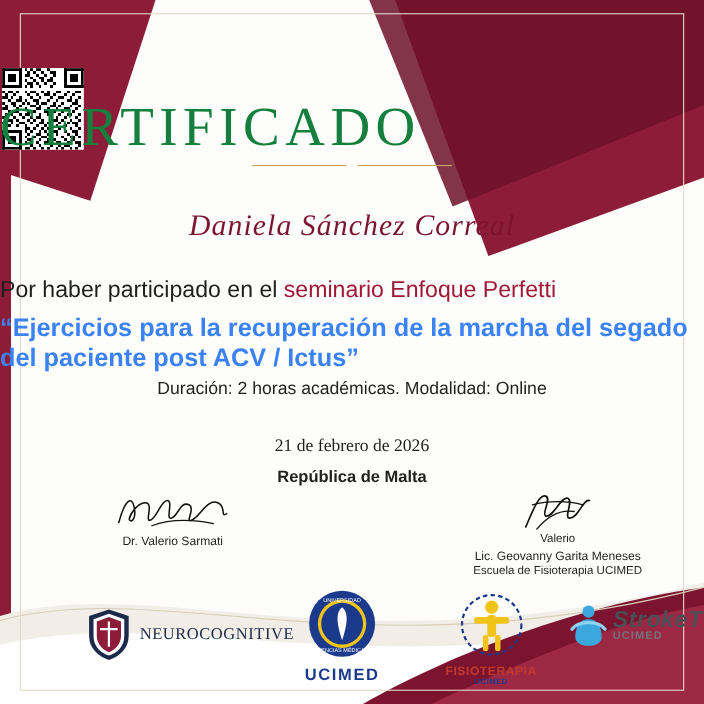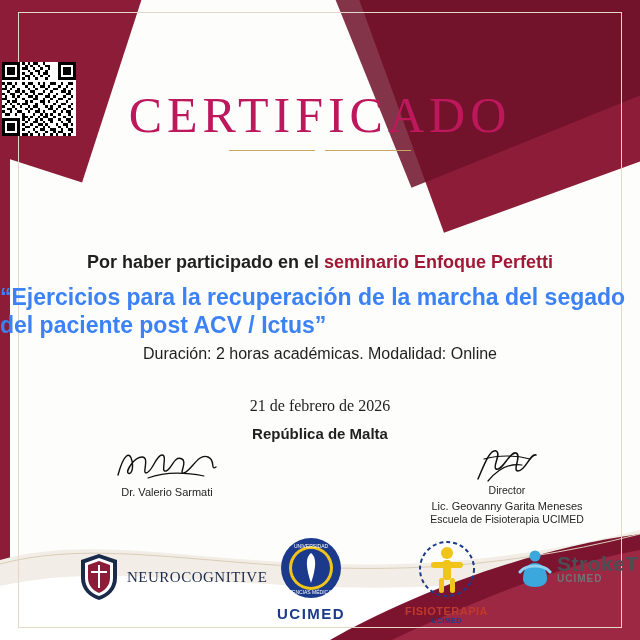--- a/index.html
+++ b/index.html
@@ -85,24 +85,23 @@
     height: 74px;
     background: #ffffff;
   }
 
   
   .title {
     position: absolute;
     top: 86px;
     left: 0;
     right: 0;
-    text-align: center;
     font-size: 50px;
     letter-spacing: 5px;
-    color: #be185d;
+    color: #15803d;
     font-family: "Liberation Serif", serif;
     font-weight: 400;
   }
   .rule-wrap {
     position: absolute;
     top: 150px;
     left: 0;
     right: 0;
     display: flex;
     align-items: center;
@@ -131,23 +130,22 @@
     color: #7a1530;
     font-family: "Liberation Serif", serif;
     font-style: italic;
     letter-spacing: 1px;
   }
   .line-participated {
     position: absolute;
     top: 252px;
     left: 0;
     right: 0;
-    text-align: center;
-    font-size: 18px;
-    font-weight: bold;
+    font-size: 21px;
+    font-weight: normal;
     color: #1f1f1f;
   }
   .line-participated .accent {
     color: #a01835;
   }
   .course-title {
     position: absolute;
     top: 283px;
     left: 0;
     right: 0;
@@ -187,21 +185,21 @@
     font-weight: bold;
     color: #1f1f1f;
   }
 
   
   .sig {
     position: absolute;
     width: 230px;
     text-align: center;
   }
-  .sig.left { left: 18px; top: 443px; padding-left: 34px; }
+  .sig.left { left: 8px; top: 443px; padding-left: 34px; }
   .sig.right { left: 392px; top: 443px; }
   .sig-mark {
     height: 40px;
     display: flex;
     align-items: flex-end;
     justify-content: center;
   }
   .sig-name {
     font-size: 11px;
     color: #1f1f1f;
@@ -258,20 +256,21 @@
     letter-spacing: .5px;
   }
   .logo-stroke { left: 518px; bottom: 40px; }
   .stroke-row { display: flex; align-items: center; gap: 5px; }
   .stroke-text { text-align: left; line-height: 1; }
   .stroke-l1 {
     font-size: 21px;
     font-weight: bold;
     color: #4a4f55;
     letter-spacing: .5px;
+    font-style: italic;
   }
   .stroke-l2 {
     font-size: 10px;
     font-weight: bold;
     color: #6f7478;
     letter-spacing: 1px;
   }
 </style>
 </head>
 <body>
@@ -514,20 +513,21 @@
     </svg>
   </div>
 
   <div class="title">CERTIFICADO</div>
 
   <div class="rule-wrap">
     <div class="rule"></div>
     <div class="rule"></div>
   </div>
 
+  <div class="recipient">Daniela Sánchez Correal</div>
 
   <div class="line-participated">
     <span>Por haber participado en el </span><span class="accent">seminario Enfoque Perfetti</span>
   </div>
 
   <div class="course-title">
     <div>“Ejercicios para la recuperación de la marcha del segado</div>
     <div>del paciente post ACV / Ictus”</div>
   </div>
 
@@ -546,21 +546,21 @@
   </div>
 
   <div class="sig right">
     <div class="sig-mark">
       <svg width="86" height="38" viewBox="0 0 86 38" xmlns="http://www.w3.org/2000/svg">
         <path d="M14,34 C20,20 26,4 32,6 C38,8 28,22 32,24 C38,27 46,6 52,8 C58,10 48,26 54,26 C62,26 66,8 72,10" fill="none" stroke="#101010" stroke-width="1.5" stroke-linecap="round"></path>
         <path d="M20,14 C34,10 52,10 66,14" fill="none" stroke="#101010" stroke-width="1.2" stroke-linecap="round"></path>
         <path d="M24,36 C34,24 46,18 58,20" fill="none" stroke="#101010" stroke-width="1.2" stroke-linecap="round"></path>
       </svg>
     </div>
-    <div class="sig-role">Director</div>
+    <div class="sig-role">Valerio</div>
     <div class="sig-name">Lic. Geovanny Garita Meneses</div>
     <div class="sig-role">Escuela de Fisioterapia UCIMED</div>
   </div>
 
   <div class="logos">
 
     <div class="logo logo-na">
       <div class="na-row">
         <svg width="42" height="50" viewBox="0 0 42 50" xmlns="http://www.w3.org/2000/svg">
           <path d="M21,2 L39,8 V26 C39,38 30,45 21,48 C12,45 3,38 3,26 V8 Z" fill="#1b2a4a"></path>

